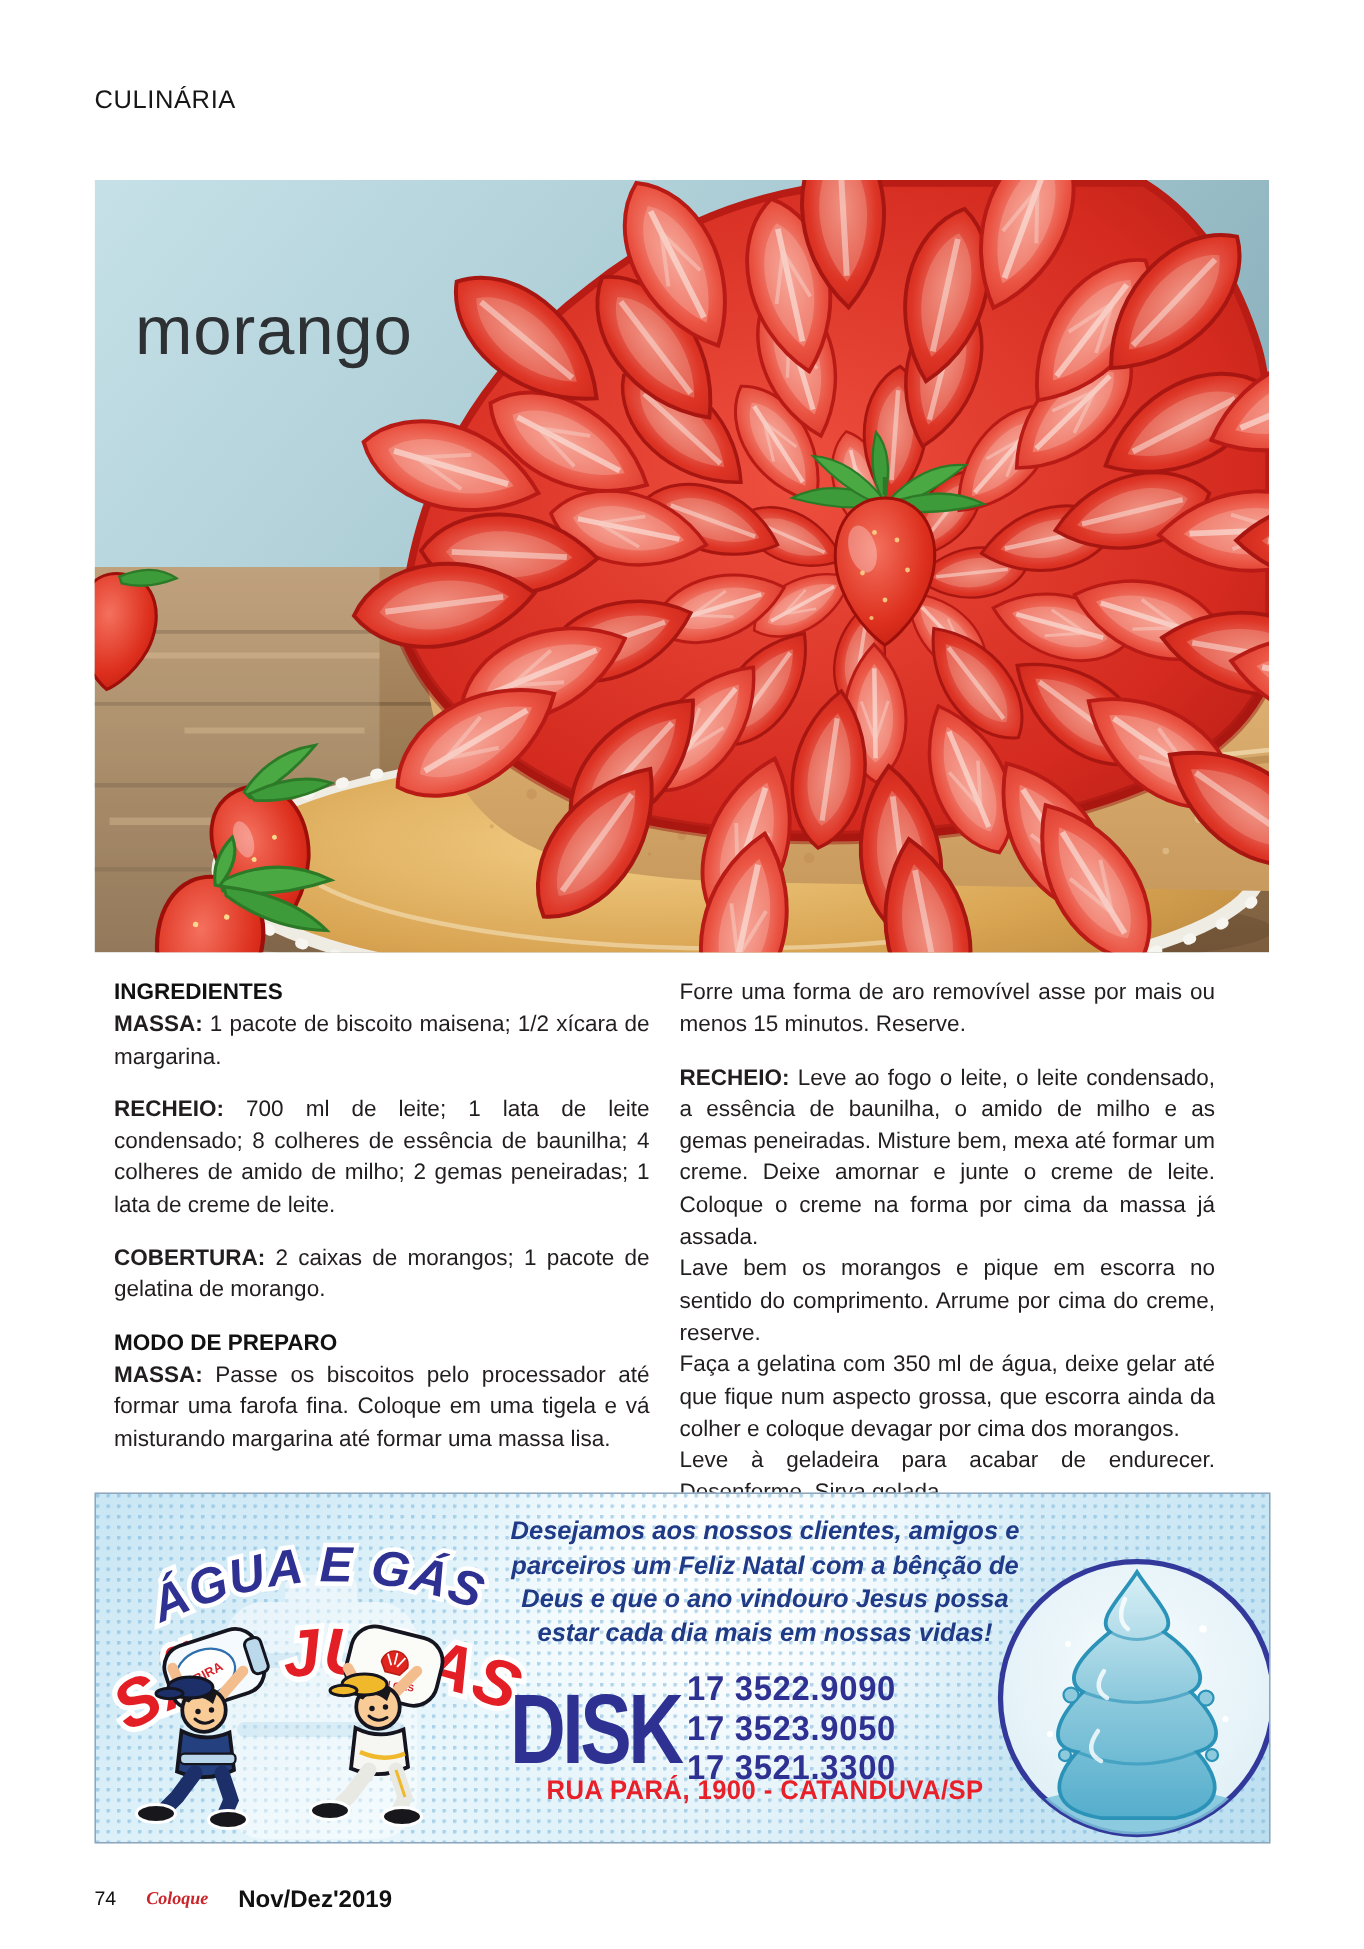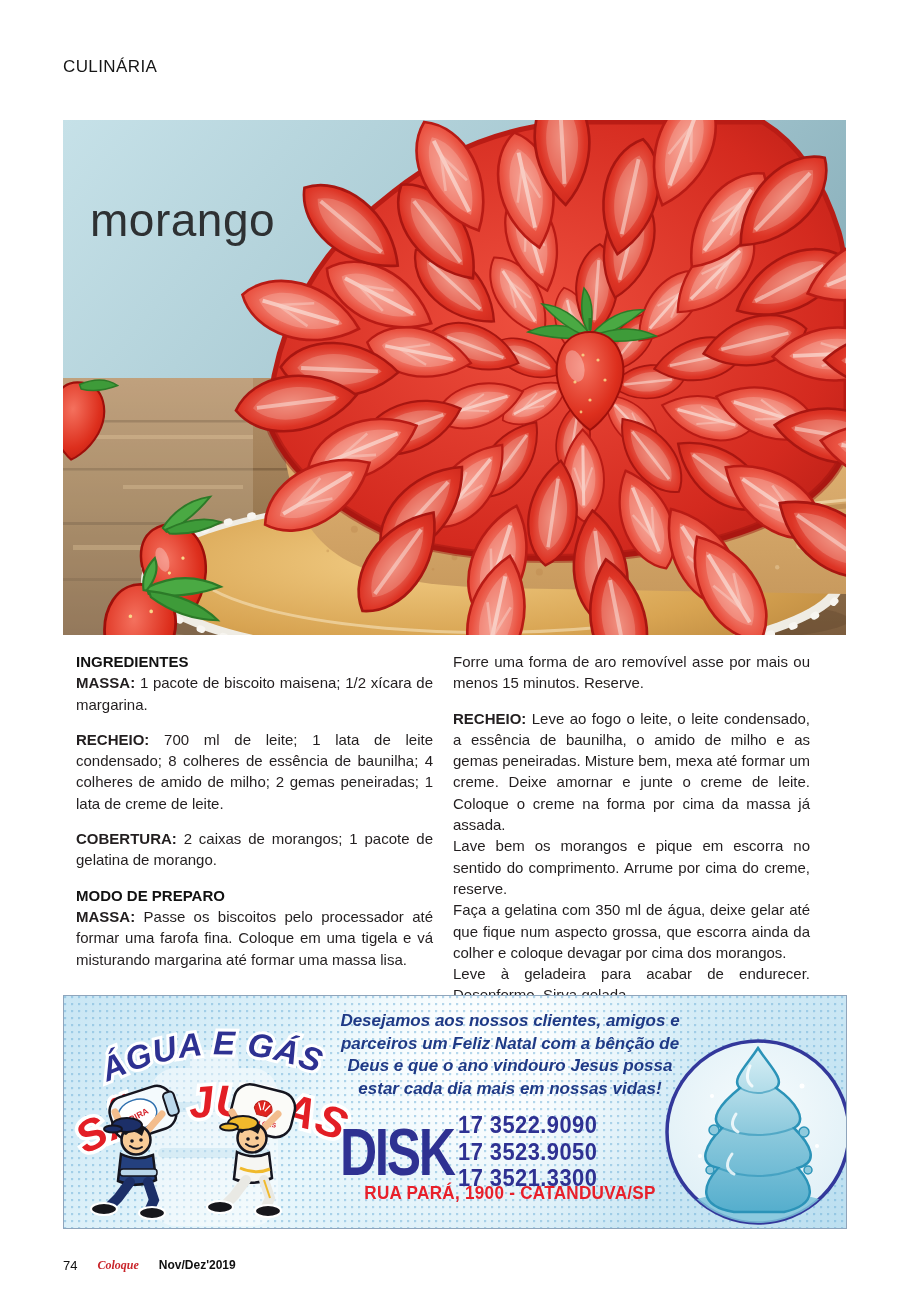--- a/index.html
+++ b/index.html
@@ -37,21 +37,21 @@
           transform:scaleX(.95);transform-origin:left center;letter-spacing:.5px;white-space:nowrap;}
   .ad-address{position:absolute;left:270px;top:187px;width:352px;text-align:center;
               font-size:18px;font-weight:bold;color:#e8202a;letter-spacing:.3px;
               transform:scaleX(.95);transform-origin:center;}
   .ad-right{position:absolute;left:598px;top:40px;width:192px;height:192px;}
   
   .footer{position:absolute;left:63px;top:1242px;display:flex;align-items:flex-start;gap:20px;margin-top:16px;}
   .f-num{font-size:13px;color:#111;}
   .f-mag{font-family:"Liberation Serif",serif;font-style:italic;font-weight:bold;
          font-size:12px;color:#c9252b;}
-  .f-issue{font-size:12px;font-weight:bold;color:#111;}
+  .f-issue{font-size:16px;font-weight:bold;color:#111;}
 </style>
 </head>
 <body>
 
 <div class="page">
 
   <div class="kicker">CULINÁRIA</div>
 
   <div class="photo">
     <svg id="photo-svg" width="783" height="515" viewBox="0 0 783 515">

